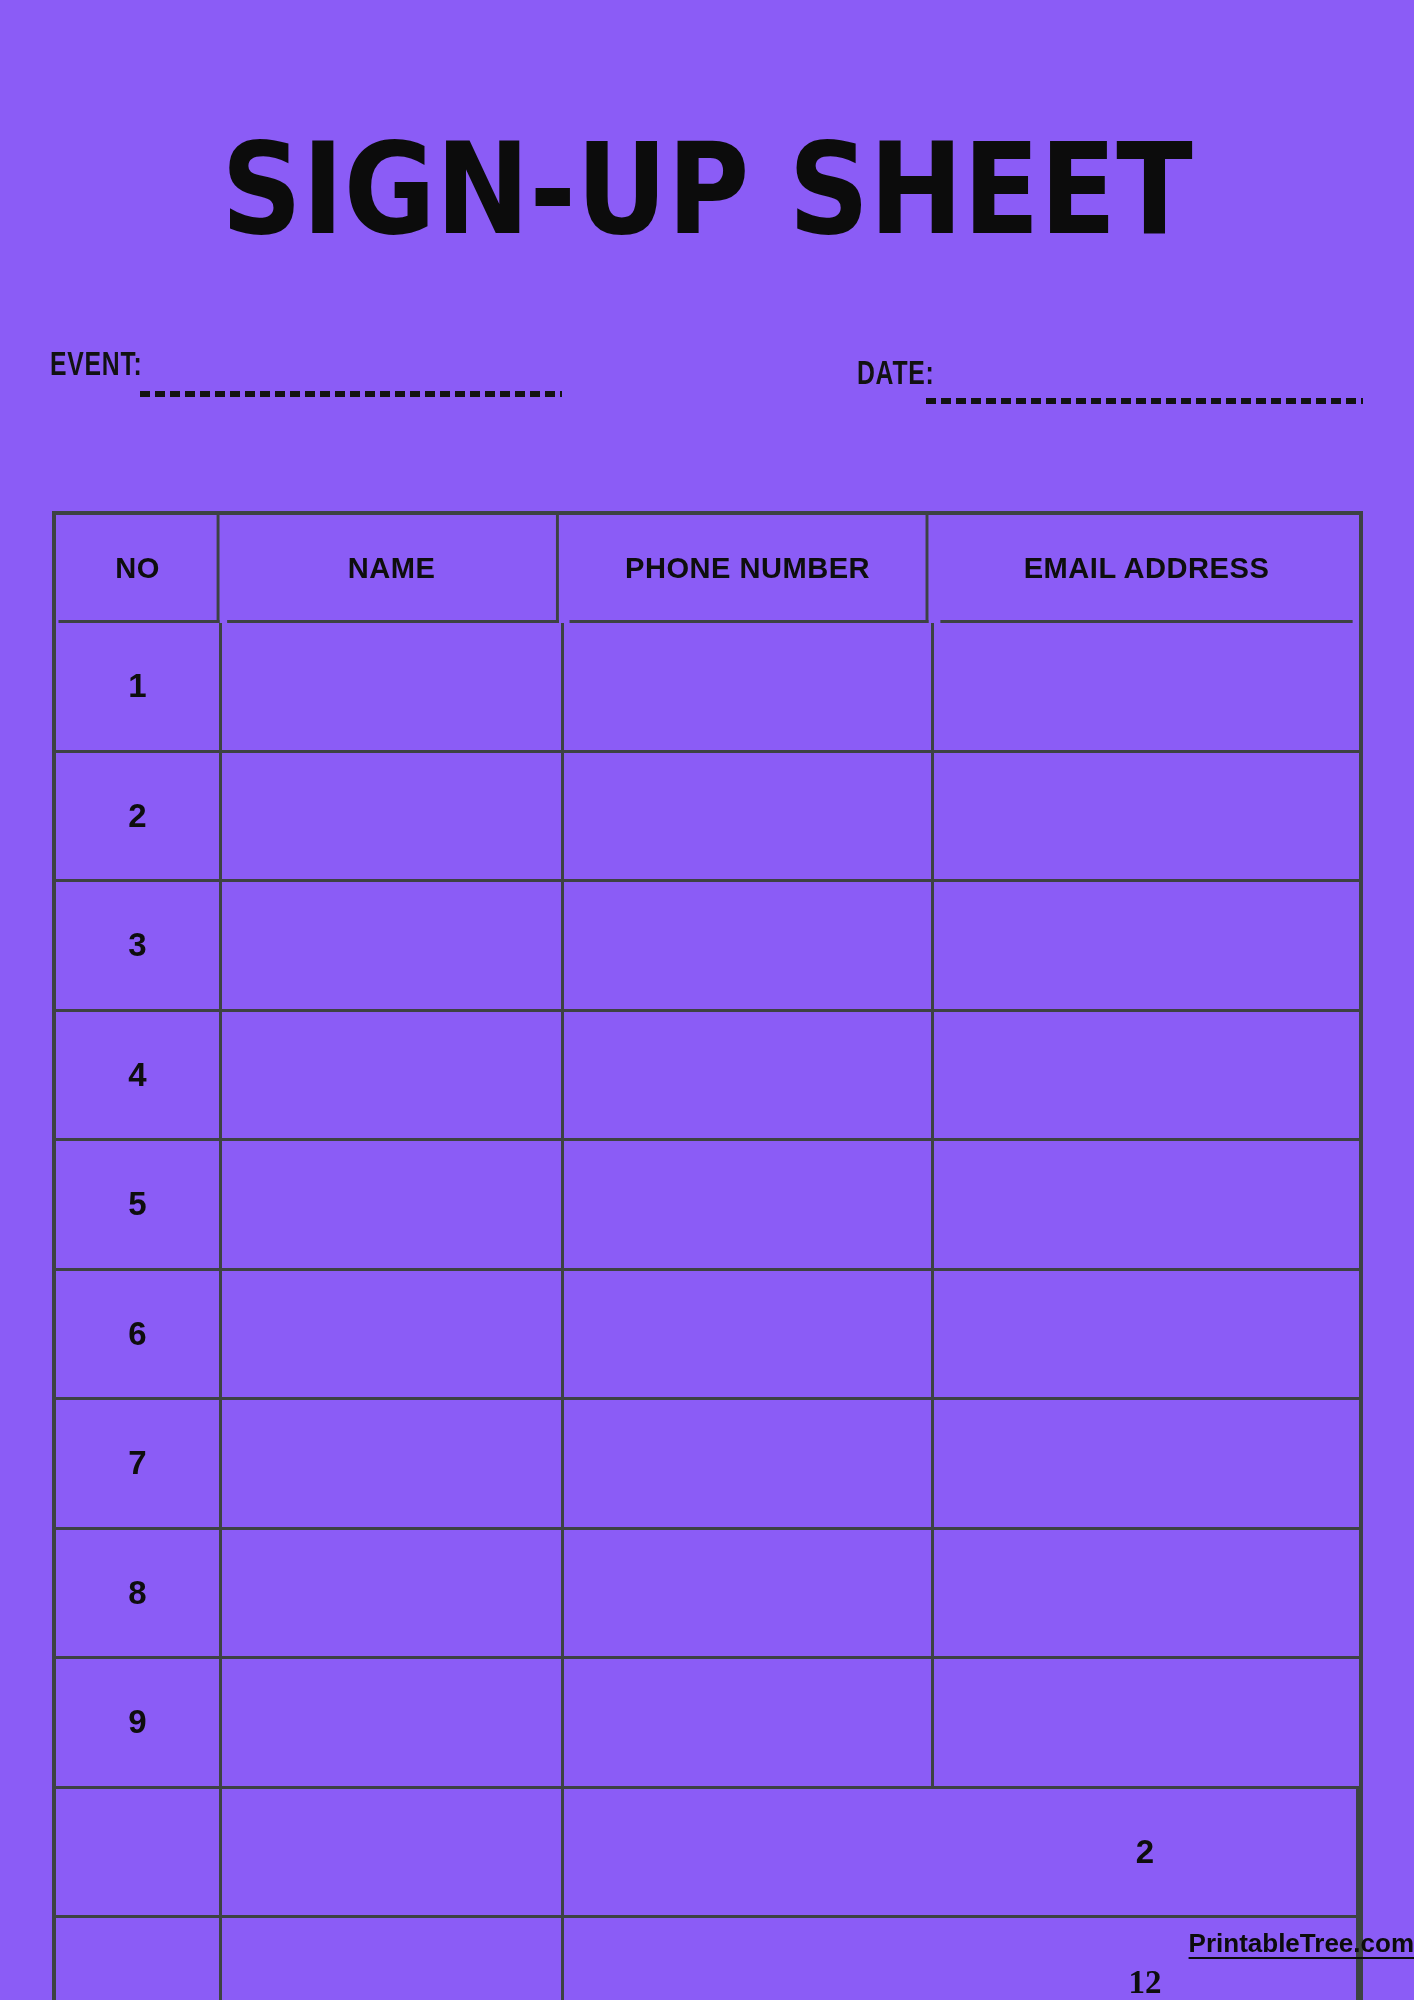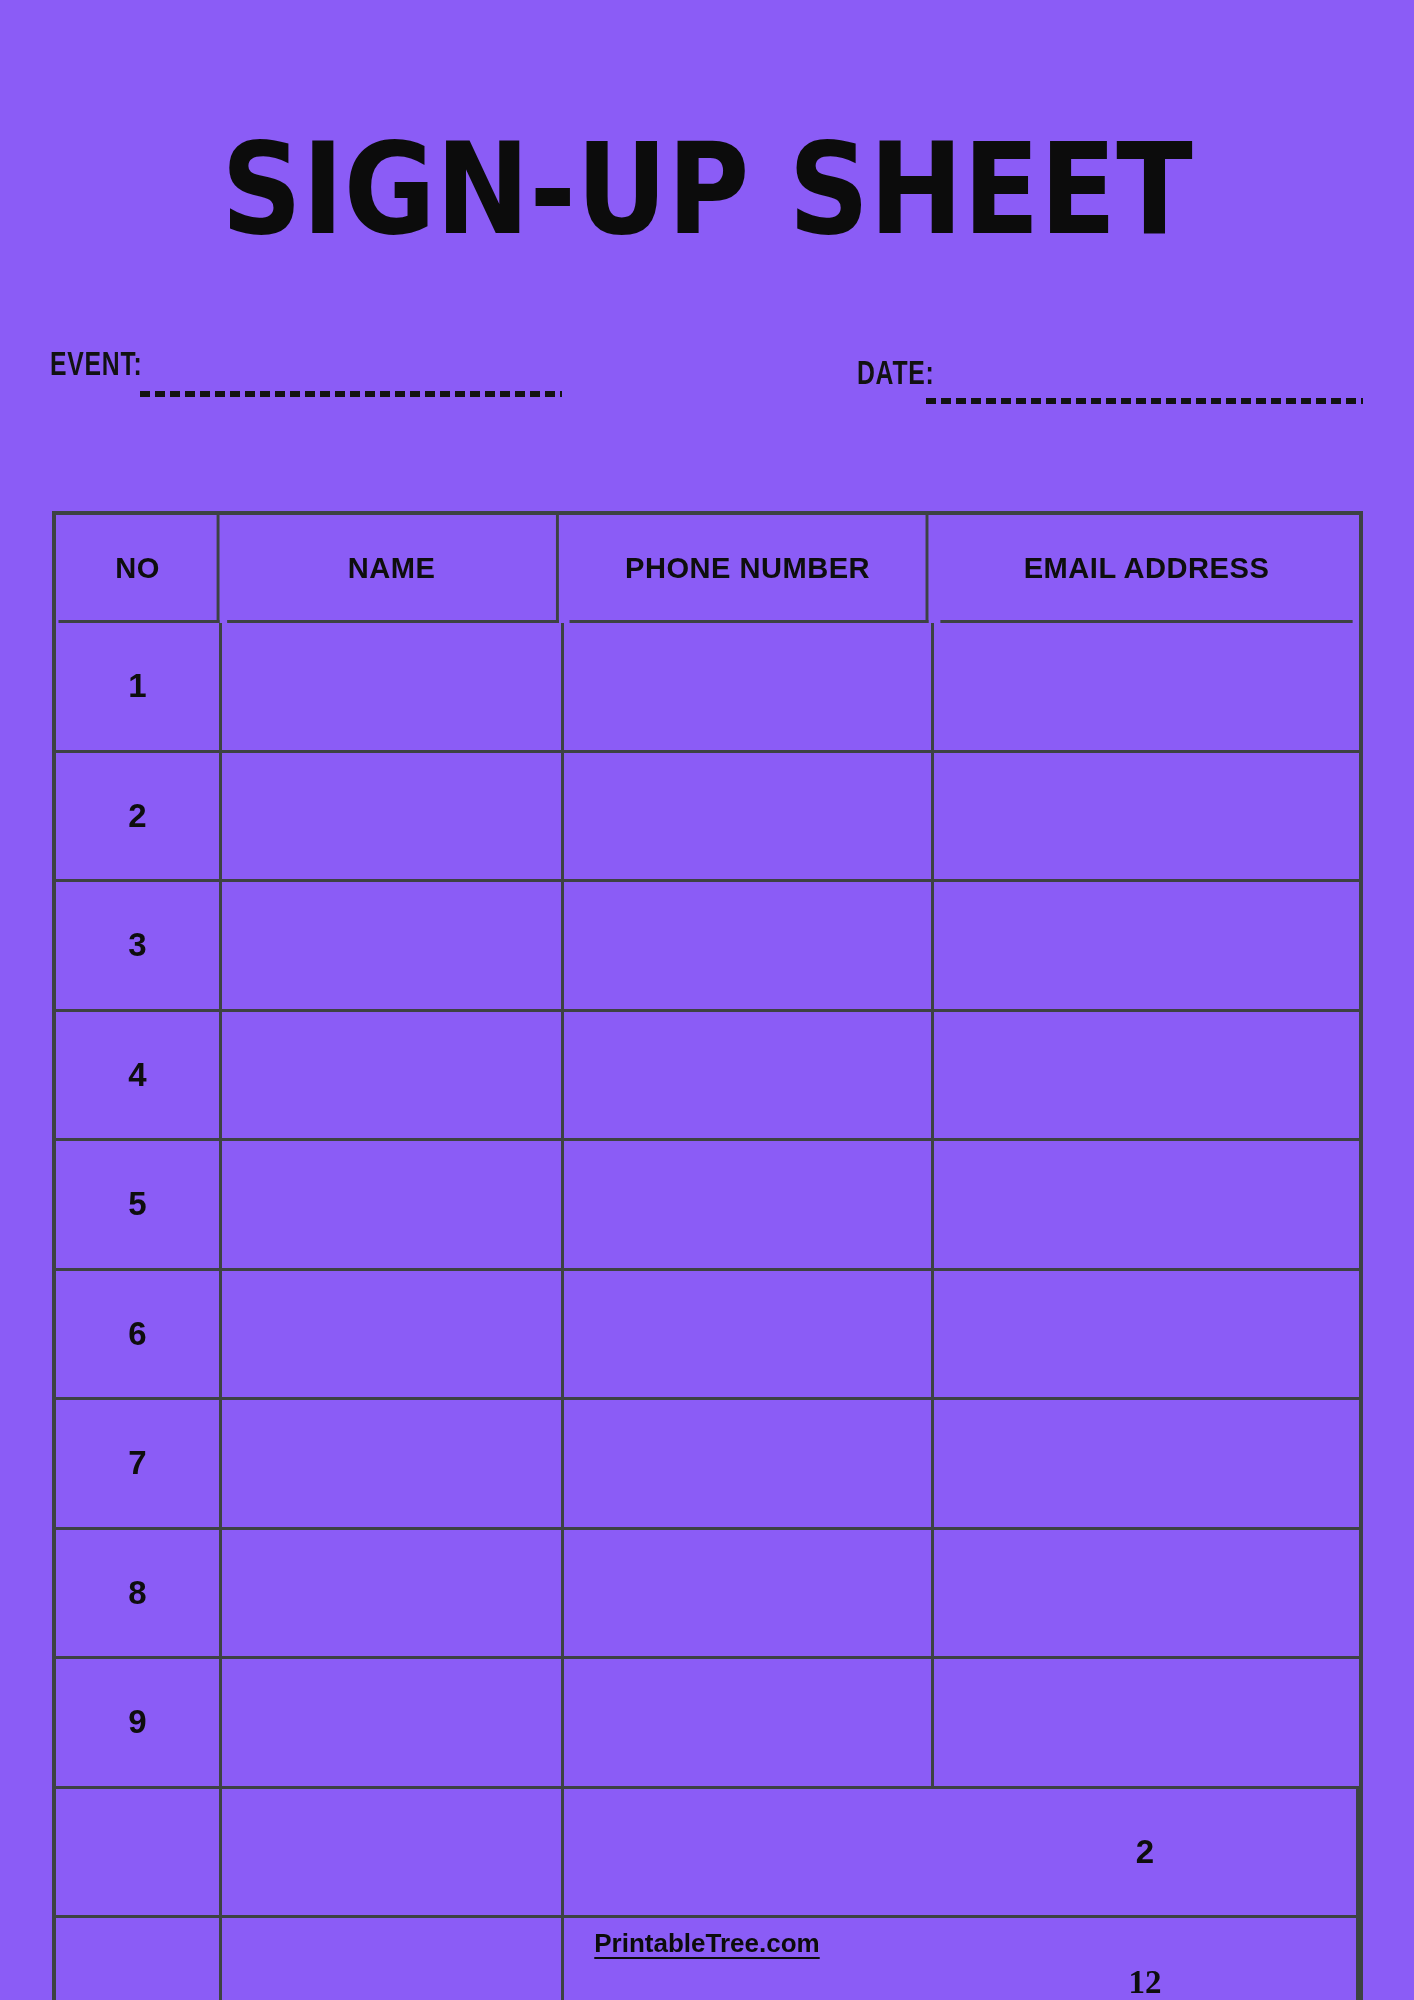--- a/index.html
+++ b/index.html
@@ -88,21 +88,21 @@
   .no-cell {
     font-weight: 700;
     font-size: 33px;
     color: #0e0e0e;
   }
 
   
   .footer {
     position: absolute;
     left: 0; right: 0; top: 1928px;
-    text-align: center;
+    text-align: right;
   }
   .footer-link {
     font-weight: 700;
     font-size: 26px;
     color: #0c0c0c;
     text-decoration: underline;
     text-underline-offset: 5px;
     text-decoration-thickness: 2px;
     cursor: pointer;
   }

